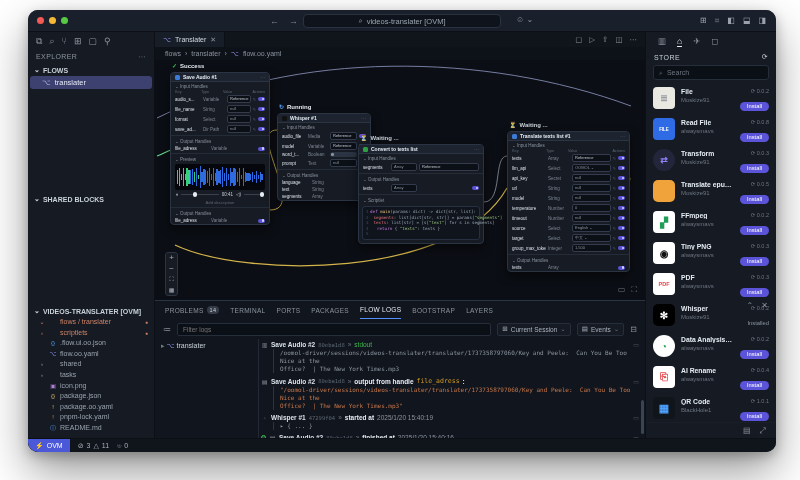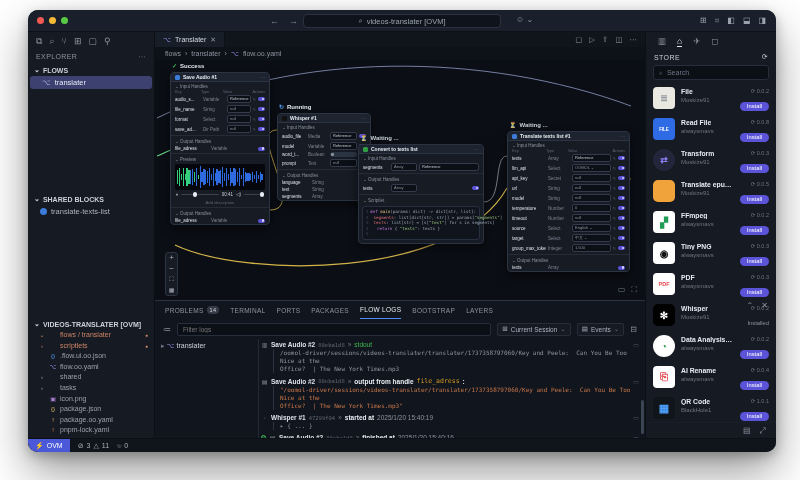--- a/index.html
+++ b/index.html
@@ -209,24 +209,20 @@
         <span>FLOWS</span>
       </div>
       <div class="tree-item sel">
         <span class="fr-g" style="color:#b9bdf3">⌥</span>
         <span>translater</span>
       </div>
       <div class="sec-head" style="margin-top:104px">
         <span>⌄</span>
         <span>SHARED BLOCKS</span>
       </div>
-      <div class="tree-item">
-        <span class="blue-dot"></span>
-        <span>translate-texts-list</span>
-      </div>
       <div class="sec-head" style="margin-top:100px">
         <span>⌄</span>
         <span>VIDEOS-TRANSLATER [OVM]</span>
       </div>
       <div>
 
           <div class="file-row mod">
             <span class="fr-g">⌄</span>
             <span class="fr-g"></span>
             <span>flows / translater</span>

